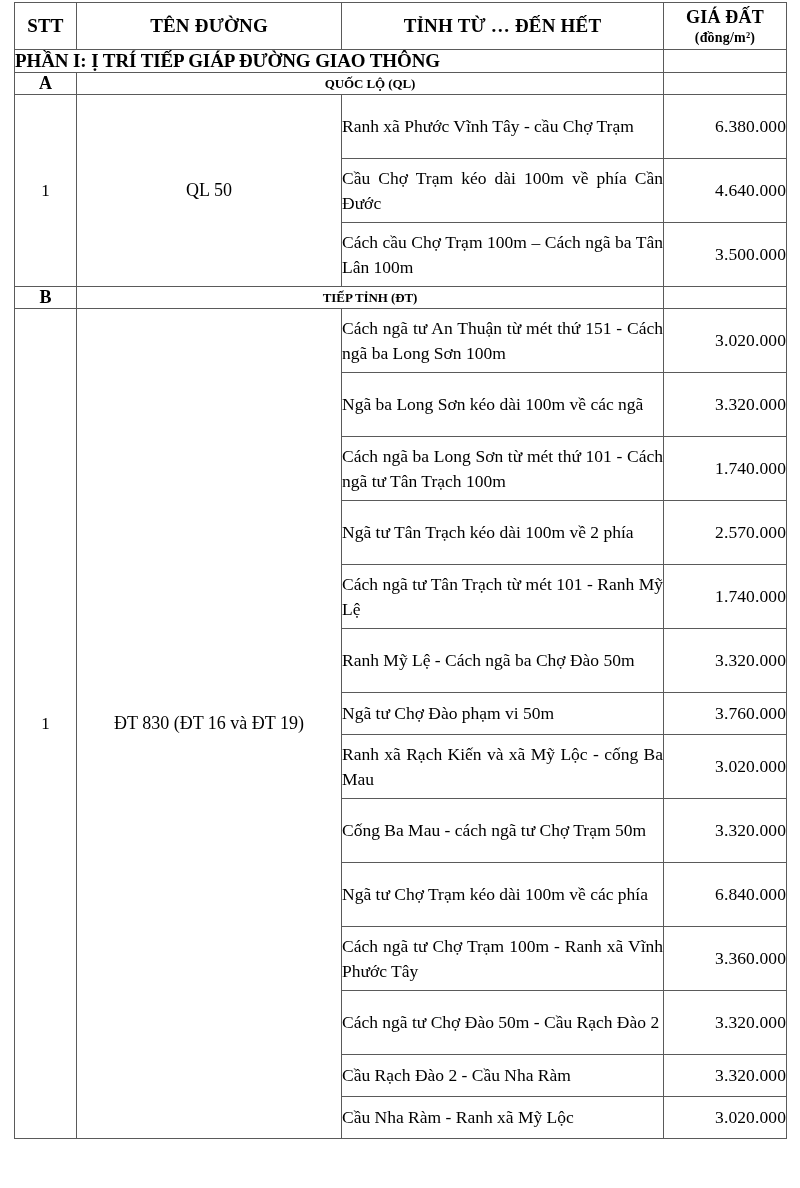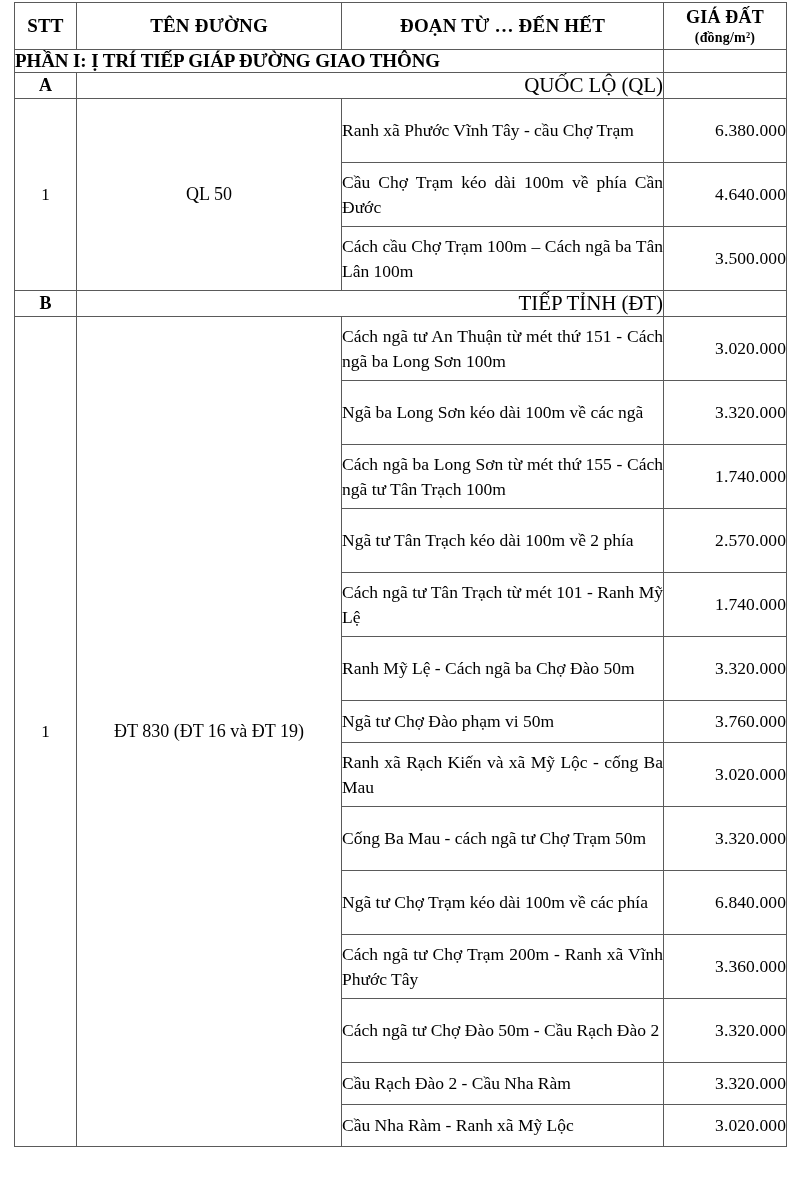--- a/index.html
+++ b/index.html
@@ -71,23 +71,23 @@
   }
 
   
   .grp-idx {
     text-align: center;
     font-weight: bold;
     font-size: 18px;
     padding: 6px 0 8px 0;
   }
   .grp-label {
-    font-weight: normal;
-    font-size: 21px;
-    text-align: right;
+    font-weight: bold;
+    font-size: 13px;
+    text-align: center;
     padding: 6px 0 8px 11px;
     letter-spacing: -0.1px;
     white-space: nowrap;
   }
 
   
   .stt-cell {
     text-align: center;
     font-size: 17px;
     vertical-align: middle;
@@ -125,21 +125,21 @@
     <colgroup>
       <col class="c-stt">
       <col class="c-ten">
       <col class="c-doan">
       <col class="c-gia">
     </colgroup>
     <tbody id="table-body">
         <tr>
           <td class="hdr-cell">STT</td>
           <td class="hdr-cell">TÊN ĐƯỜNG</td>
-          <td class="hdr-cell">ĐOẠN TỪ … ĐẾN HẾT</td>
+          <td class="hdr-cell">TỈNH TỪ … ĐẾN HẾT</td>
           <td class="hdr-cell hdr-gia"><span>GIÁ ĐẤT</span><span class="sub">(đồng/m²)</span></td>
         </tr>
         <tr>
           <td class="section-banner" colspan="3">PHẦN I: Ị TRÍ TIẾP GIÁP ĐƯỜNG GIAO THÔNG</td>
           <td class="blank-cell"></td>
         </tr>
         <tr>
           <td class="grp-idx">A</td>
           <td class="grp-label" colspan="2">QUỐC LỘ (QL)</td>
           <td class="blank-cell"></td>
@@ -167,21 +167,21 @@
           <td class="stt-cell" rowspan="14">1</td>
           <td class="road-cell" rowspan="14">ĐT 830 (ĐT 16 và ĐT 19)</td>
           <td class="seg-cell row-2line">Cách ngã tư An Thuận từ mét thứ 151 - Cách ngã ba Long Sơn 100m</td>
           <td class="price-cell">3.020.000</td>
         </tr>
         <tr>
           <td class="seg-cell row-2line">Ngã ba Long Sơn kéo dài 100m về các ngã</td>
           <td class="price-cell">3.320.000</td>
         </tr>
         <tr>
-          <td class="seg-cell row-2line">Cách ngã ba Long Sơn từ mét thứ 155 - Cách ngã tư Tân Trạch 100m</td>
+          <td class="seg-cell row-2line">Cách ngã ba Long Sơn từ mét thứ 101 - Cách ngã tư Tân Trạch 100m</td>
           <td class="price-cell">1.740.000</td>
         </tr>
         <tr>
           <td class="seg-cell row-2line">Ngã tư Tân Trạch kéo dài 100m về 2 phía</td>
           <td class="price-cell">2.570.000</td>
         </tr>
         <tr>
           <td class="seg-cell row-2line">Cách ngã tư Tân Trạch từ mét 101 - Ranh Mỹ Lệ</td>
           <td class="price-cell">1.740.000</td>
         </tr>
@@ -199,21 +199,21 @@
         </tr>
         <tr>
           <td class="seg-cell row-2line">Cống Ba Mau - cách ngã tư Chợ Trạm 50m</td>
           <td class="price-cell">3.320.000</td>
         </tr>
         <tr>
           <td class="seg-cell row-2line">Ngã tư Chợ Trạm kéo dài 100m về các phía</td>
           <td class="price-cell">6.840.000</td>
         </tr>
         <tr>
-          <td class="seg-cell row-2line">Cách ngã tư Chợ Trạm 200m - Ranh xã Vĩnh Phước Tây</td>
+          <td class="seg-cell row-2line">Cách ngã tư Chợ Trạm 100m - Ranh xã Vĩnh Phước Tây</td>
           <td class="price-cell">3.360.000</td>
         </tr>
         <tr>
           <td class="seg-cell row-2line">Cách ngã tư Chợ Đào 50m - Cầu Rạch Đào 2</td>
           <td class="price-cell">3.320.000</td>
         </tr>
         <tr>
           <td class="seg-cell row-1line">Cầu Rạch Đào 2 - Cầu Nha Ràm</td>
           <td class="price-cell">3.320.000</td>
         </tr>

